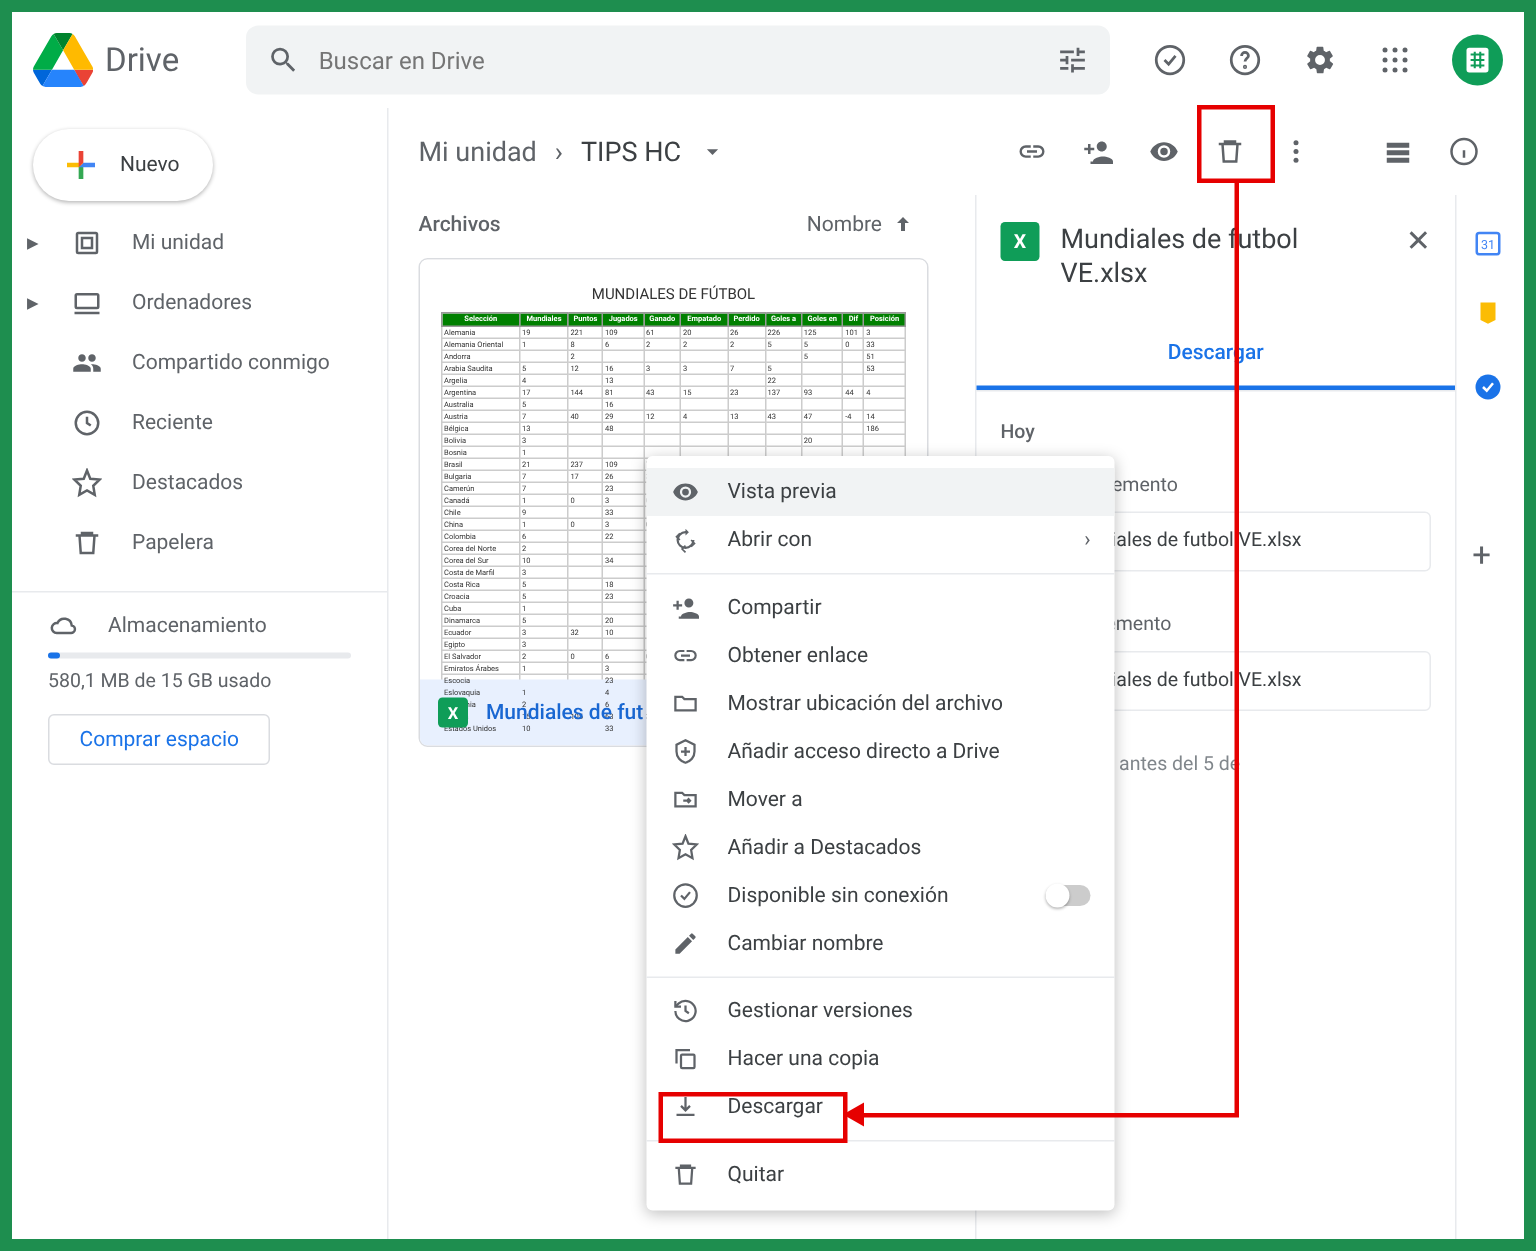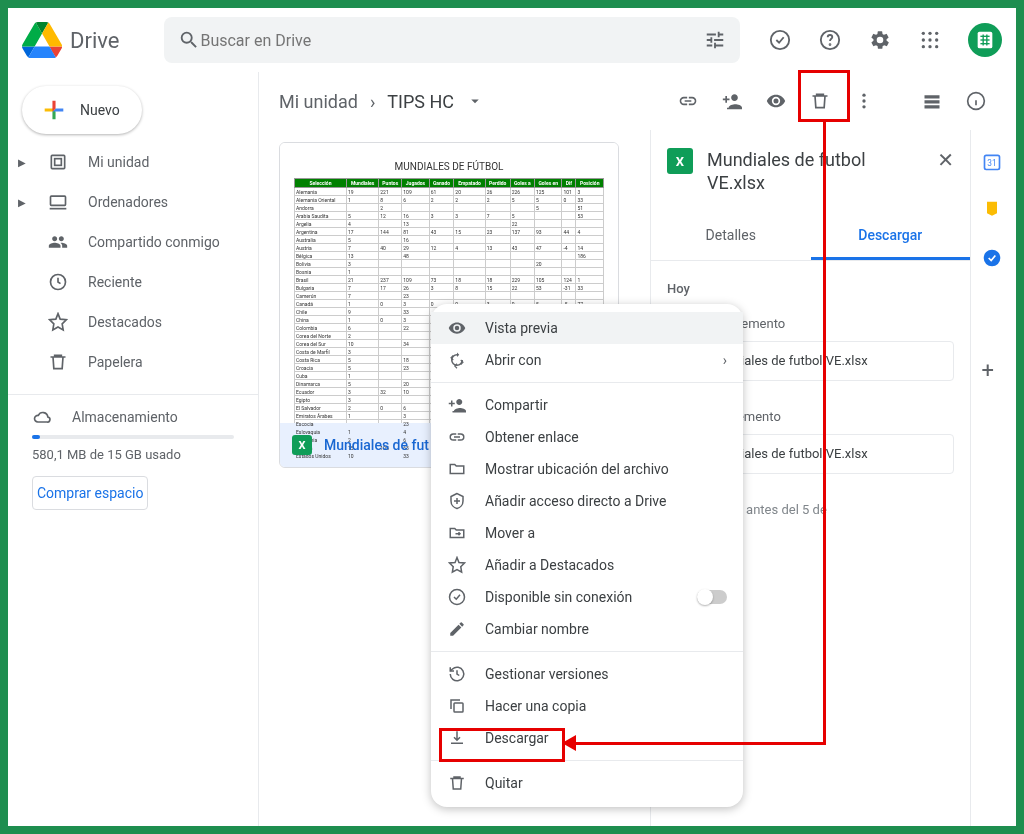--- a/index.html
+++ b/index.html
@@ -2,35 +2,35 @@
 <html><head>
 <meta charset="utf-8">
 <style>
 *{box-sizing:border-box;margin:0;padding:0;font-family:Roboto,Arial,sans-serif}
 body{background:#1e8e4f;padding:8px;width:1024px;height:834px;overflow:hidden}
 .app{background:#fff;width:100%;height:100%;display:flex;flex-direction:column;position:relative}
 .header{display:flex;align-items:center;padding:8px 14px;height:64px}
 .logo{display:flex;align-items:center;gap:8px}
 .logo-text{font-size:22px;color:#5f6368}
 .search{flex:1;max-width:720px;margin-left:45px;display:flex;align-items:center;background:#f1f3f4;border-radius:8px;height:46px;padding:0 14px}
-.search input{flex:1;border:none;background:none;font-size:16px;outline:none;color:#5f6368;margin-left:0}
+.search input{flex:1;border:none;background:none;font-size:16px;outline:none;color:#5f6368;margin-left:12px}
 .hicons{display:flex;align-items:center;gap:10px;margin-left:20px}
 .ib{width:40px;height:40px;border-radius:50%;display:flex;align-items:center;justify-content:center;color:#5f6368;cursor:pointer}
 .avatar{width:34px;height:34px;border-radius:50%;background:#0f9d58;display:flex;align-items:center;justify-content:center;margin-left:8px}
 .body{flex:1;display:flex;overflow:hidden}
 .sidebar{width:250px;padding:10px 0;display:flex;flex-direction:column}
 .new-btn{margin:4px 0 4px 14px;width:120px;height:48px;border-radius:24px;box-shadow:0 1px 3px rgba(0,0,0,.3);display:flex;align-items:center;padding:0 18px;gap:12px;font-size:14px;color:#3c4043;background:#fff;cursor:pointer}
 .nav{list-style:none;padding:4px 0}
 .nav li{display:flex;align-items:center;height:40px;padding:0 24px;gap:20px;font-size:14px;color:#5f6368;cursor:pointer;border-radius:0 20px 20px 0}
 .nav li .chev{width:10px;margin-left:-14px;color:#5f6368;font-size:10px}
 .store{padding:12px 24px;border-top:1px solid #e8eaed;margin-top:8px}
 .store-bar{height:4px;background:#e8eaed;border-radius:2px;margin:8px 0;position:relative}
 .store-bar::after{content:"";position:absolute;left:0;top:0;height:100%;width:4%;background:#1a73e8;border-radius:2px}
 .store-txt{font-size:13px;color:#5f6368}
-.buy{margin-top:14px;padding:8px 4px;border:1px solid #dadce0;border-radius:4px;color:#1a73e8;font-size:14px;background:#fff;cursor:pointer}
+.buy{margin-top:14px;padding:8px 20px;border:1px solid #dadce0;border-radius:4px;color:#1a73e8;font-size:14px;background:#fff;cursor:pointer}
 .main{flex:1;display:flex;flex-direction:column;border-left:1px solid #e8eaed;position:relative}
 .toolbar{height:58px;display:flex;align-items:center;padding:0 20px;gap:6px}
 .crumb{display:flex;align-items:center;gap:12px;font-size:18px;color:#5f6368}
 .crumb .sep{color:#5f6368}
 .tactions{margin-left:auto;display:flex;gap:4px}
 .content{flex:1;display:flex;overflow:hidden}
 .files{flex:1;padding:12px 20px}
 .files-head{display:flex;align-items:center;font-size:14px;color:#5f6368;margin-bottom:14px}
 .sortcol{margin-left:auto;margin-right:20px;display:flex;align-items:center;gap:6px}
 .file-card{width:340px;border:1px solid #dadce0;border-radius:6px;overflow:hidden}
@@ -46,21 +46,21 @@
 .dtitle{flex:1;font-size:18px;color:#3c4043;line-height:1.3}
 .dclose{color:#5f6368;font-size:20px;cursor:pointer}
 .tabs{display:flex;border-bottom:1px solid #e8eaed}
 .tab{flex:1;text-align:center;padding:14px 0;font-size:14px;color:#5f6368;cursor:pointer}
 .tab.active{color:#1a73e8;border-bottom:3px solid #1a73e8;font-weight:500}
 .act{padding:20px 16px;font-size:13px;color:#5f6368;overflow:hidden}
 .act-item{margin-bottom:28px}
 .act-file{background:#fff;border:1px solid #e8eaed;border-radius:4px;padding:10px 12px;margin-top:10px;display:flex;align-items:center;gap:10px;font-size:13px;color:#3c4043}
 .sidepanel{width:46px;border-left:1px solid #e8eaed;display:flex;flex-direction:column;align-items:center;padding-top:20px;gap:24px}
 .sp-ic{width:24px;height:24px;border-radius:4px;display:flex;align-items:center;justify-content:flex-start;font-size:14px;cursor:pointer}
-.ctx{position:absolute;left:423px;top:296px;width:312px;background:#fff;border-radius:16px;box-shadow:0 2px 10px rgba(0,0,0,.25);padding:8px 0;z-index:50}
+.ctx{position:absolute;left:423px;top:296px;width:312px;background:#fff;border-radius:4px;box-shadow:0 2px 10px rgba(0,0,0,.25);padding:8px 0;z-index:50}
 .ctx-item{display:flex;align-items:center;height:32px;padding:0 16px;gap:18px;font-size:14px;color:#3c4043;cursor:pointer}
 .ctx-item:hover,.ctx-item.hov{background:#f1f3f4}
 .ctx-div{height:1px;background:#e8eaed;margin:6px 0}
 .ctx-ic{width:20px;color:#5f6368;display:flex;justify-content:center}
 .toggle{margin-left:auto;width:30px;height:14px;background:#ccc;border-radius:7px;position:relative}
 .toggle::after{content:"";position:absolute;width:16px;height:16px;background:#fff;border-radius:50%;top:-1px;left:0;box-shadow:0 1px 2px rgba(0,0,0,.3)}
 .chev-r{margin-left:auto;color:#5f6368}
 .hl1{position:absolute;left:790px;top:62px;width:52px;height:52px;border:3px solid #e60000;z-index:60;pointer-events:none}
 .hl2{position:absolute;left:431px;top:720px;width:126px;height:34px;border:3px solid #e60000;z-index:60;pointer-events:none}
 .arrow-v{position:absolute;left:815px;top:114px;width:3px;height:620px;background:#e60000;z-index:55;pointer-events:none}
@@ -257,20 +257,29 @@
               <svg width="20" height="20" viewBox="0 0 24 24" fill="none" stroke="#5f6368" stroke-width="2">
                 <circle cx="12" cy="12" r="10"></circle>
                 <path d="M12 11v6M12 7h0"></path>
               </svg>
             </div>
         </div>
       </div>
 
       <div class="content">
         <div class="files">
+          <div class="files-head">
+            <span style="font-weight:500">Archivos</span>
+            <div class="sortcol">
+              <span>Nombre</span>
+              <svg width="16" height="16" viewBox="0 0 24 24" fill="#5f6368">
+                  <path d="M12 4l-6 6h4v8h4v-8h4z"></path>
+                </svg>
+            </div>
+          </div>
           <div class="file-card">
             <div class="thumb">
               <h4>MUNDIALES DE FÚTBOL</h4>
               <table class="mini" id="mini-table">
                   <tbody>
                     <tr>
                       <th>Selección</th>
                       <th>Mundiales</th>
                       <th>Puntos</th>
                       <th>Jugados</th>
@@ -734,21 +743,20 @@
           </div>
         </div>
 
         <div class="details">
           <div class="dhead">
             <div class="xls" style="width:26px;height:26px;font-size:13px">X</div>
             <div class="dtitle">Mundiales de futbol VE.xlsx</div>
             <div class="dclose">✕</div>
           </div>
           <div class="tabs">
-            <div class="tab">Detalles</div>
             <div class="tab active">Descargar</div>
           </div>
           <div class="act">
             <div style="font-weight:500;margin-bottom:20px">Hoy</div>
             <div class="act-item">
               <div>editado un elemento</div>
               <div class="act-file">
                   <div class="xls" style="width:18px;height:18px;font-size:10px">X</div>
                   <span>Mundiales de futbol VE.xlsx</span>
                 </div>

